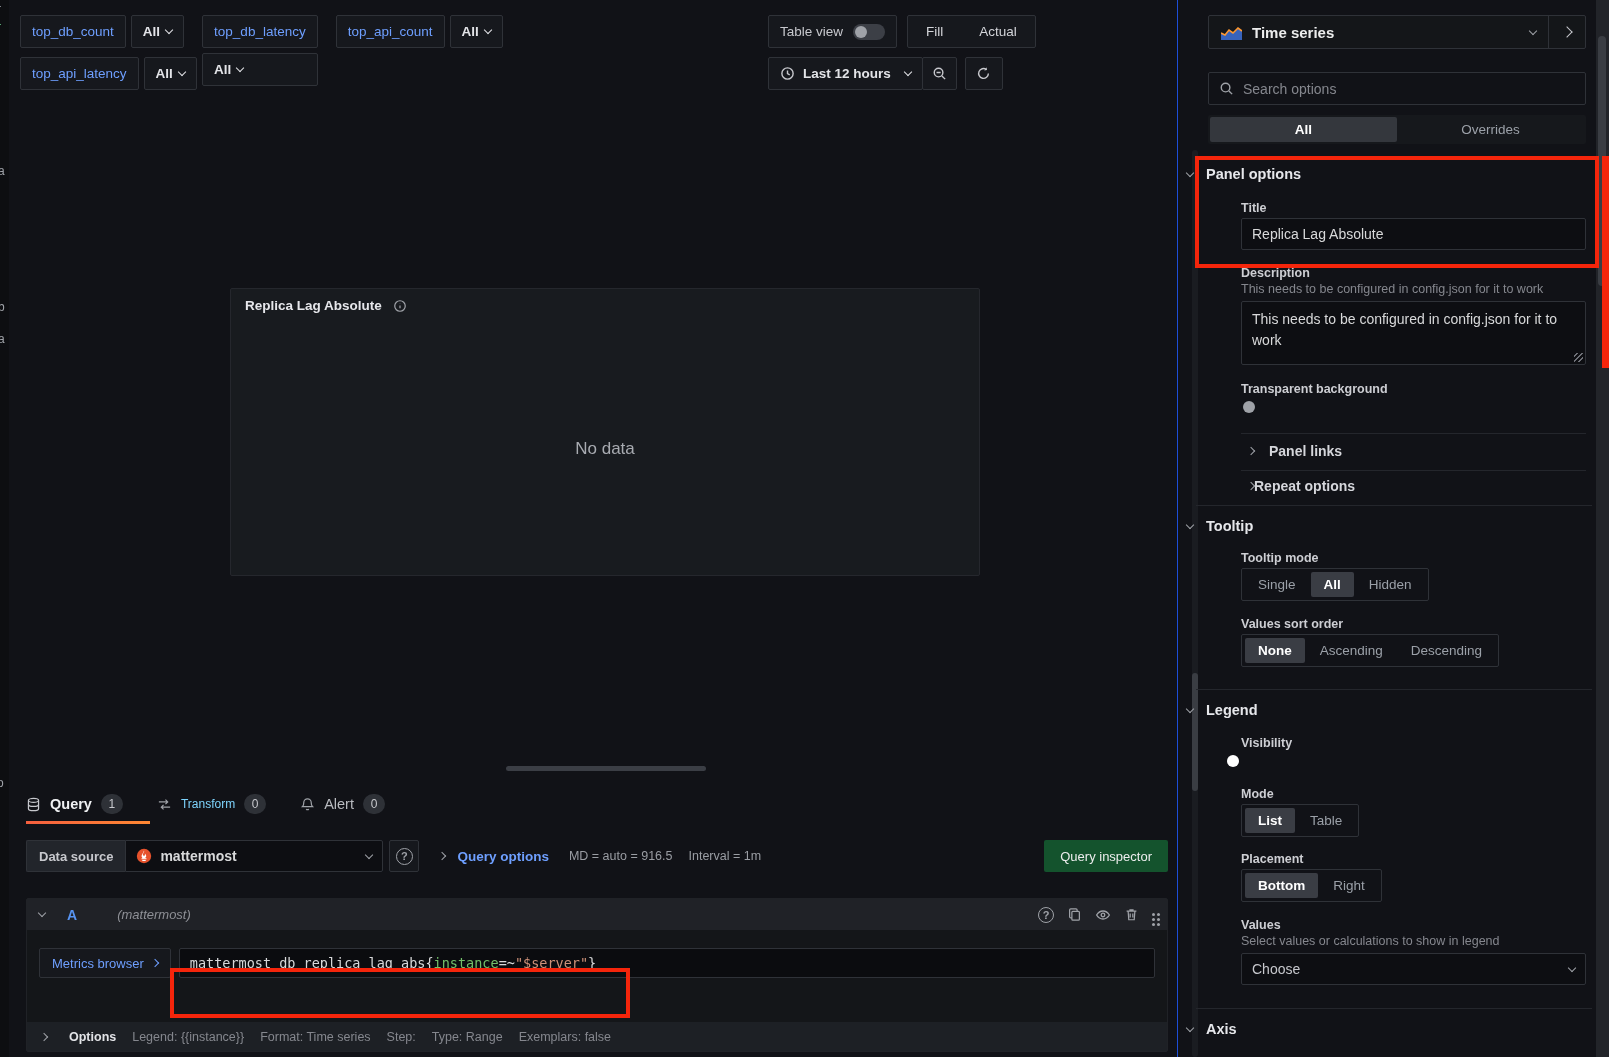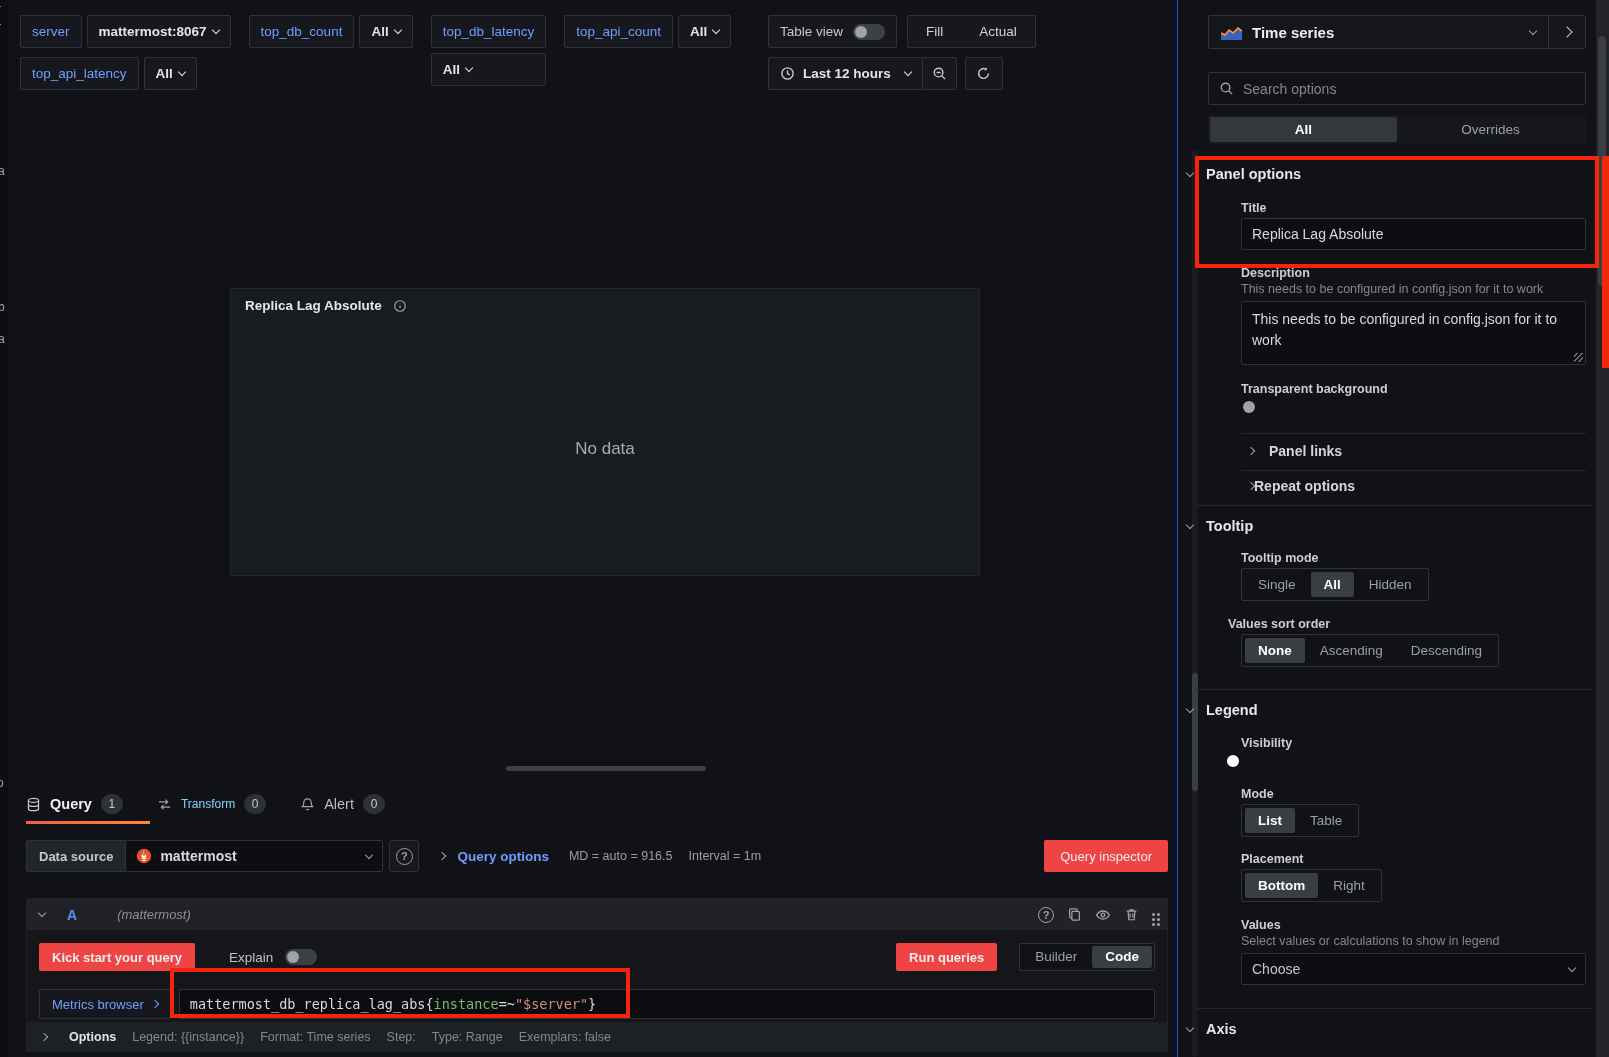--- a/index.html
+++ b/index.html
@@ -9,21 +9,21 @@
     background:#111217; font-family:"Liberation Sans", sans-serif;
     color:#d8d9da; font-size:13px;
   }
   .abs { position:absolute; }
   
   .chip { display:inline-flex; align-items:center; gap:6px; height:33px; padding:0 11px;
           background:#16181d; border:1px solid #2f3238; border-radius:2px; font-size:13.5px; }
   .chip.lbl { color:#6e9fff; }
   .chip.val { color:#e3e4e8; font-weight:600; }
   .btn { display:inline-flex; align-items:center; justify-content:center; gap:7px;
-         background:#ef4444; color:#eceded; border-radius:2px; font-size:13px; font-weight:500; }
+         background:#14532d; color:#eceded; border-radius:2px; font-size:13px; font-weight:500; }
   .btn.outline { background:#16181d; border:1px solid #2f3238; color:#c7c8cd; }
   .inp { background:#0d0e12; border:1px solid #2f3238; border-radius:2px; color:#d8d9da;
          display:flex; align-items:center; padding:0 10px; font-size:14px; }
   
   .chv { display:inline-block; width:6px; height:6px;
          border-right:1.5px solid currentColor; border-bottom:1.5px solid currentColor; }
   .chv.down  { transform:rotate(45deg); margin-top:-3px; }
   .chv.right { transform:rotate(-45deg); }
   .chv.big { width:8px; height:8px; }
   
@@ -63,29 +63,20 @@
     <span class="abs" style="left:-3px;top:2px;color:#9fa2a8;font-size:12px">r</span>
     <span class="abs" style="left:-3px;top:20px;color:#6ccf8e;font-size:12px">r</span>
     <span class="abs" style="left:-2px;top:150px;color:#9fa2a8;font-size:12px">l</span>
     <span class="abs" style="left:-2px;top:164px;color:#9fa2a8;font-size:12px">a</span>
     <span class="abs" style="left:-2px;top:300px;color:#9fa2a8;font-size:12px">b</span>
     <span class="abs" style="left:-2px;top:332px;color:#9fa2a8;font-size:12px">a</span>
     <span class="abs" style="left:-3px;top:776px;color:#9fa2a8;font-size:12px">o</span>
   </div>
 
   <div class="abs" style="left:20px;top:15px;display:flex;gap:18px;">
-    <div style="display:flex;gap:5px;">
-      <div class="chip lbl">
-          <span>server</span>
-        </div>
-      <div class="chip val">
-        <span>mattermost:8067</span>
-          <span class="chv down"></span>
-      </div>
-    </div>
     <div style="display:flex;gap:5px;">
       <div class="chip lbl">
           <span>top_db_count</span>
         </div>
       <div class="chip val">
           <span>All</span>
           <span class="chv down"></span>
         </div>
     </div>
     <div style="display:flex;gap:5px;flex-direction:column;">
@@ -262,36 +253,20 @@
         </span>
         <span class="ic">
           <svg width="15" height="15" viewBox="0 0 16 16" fill="none" stroke="#9fa2a8" stroke-width="1.3">
               <path d="M2.8 4.4h10.4M6.4 4.4V3h3.2v1.4M4.4 4.4l.7 9.2h5.8l.7-9.2M6.6 6.8v4.4M9.4 6.8v4.4"></path>
             </svg>
         </span>
         <span class="grip"></span>
       </span>
     </div>
 
-    <div style="display:flex;align-items:center;margin:13px 12px 0 12px;height:28px;">
-      <div class="btn" style="height:28px;padding:0 13px;font-weight:600;">
-        <span>Kick start your query</span>
-      </div>
-      <span style="margin-left:34px;color:#c0c2c7;font-size:13.5px;">Explain</span>
-      <span class="tgl" style="margin-left:12px;">
-          <span class="knob"></span>
-        </span>
-      <div class="btn" style="margin-left:auto;height:28px;padding:0 13px;font-weight:700;">
-        <span>Run queries</span>
-      </div>
-      <div class="seg" style="margin-left:22px;padding:2px;">
-        <span class="opt" style="height:22px;line-height:22px;">Builder</span>
-        <span class="opt sel" style="height:22px;line-height:22px;">Code</span>
-      </div>
-    </div>
 
     <div style="display:flex;align-items:center;margin:18px 12px 0 12px;height:30px;gap:8px;">
       <div class="btn outline" style="height:30px;padding:0 12px;gap:8px;">
         <span style="color:#6e9fff;font-size:13px;">Metrics browser</span>
         <span class="chv right" style="color:#6e9fff;"></span>
       </div>
       <div class="inp mono" style="flex:1;height:30px;background:#0b0c0f;font-size:13.5px;">
         <span style="color:#d8d9da;">mattermost_db_replica_lag_abs{</span>
           <span style="color:#73bf69;">instance</span>
           <span style="color:#d8d9da;">=~</span>
@@ -387,21 +362,21 @@
     <div class="abs" style="left:9px;top:518px;display:flex;align-items:center;gap:13px;">
       <span class="chv down" style="color:#9fa2a8;"></span>
       <span class="sect-head">Tooltip</span>
     </div>
     <div class="abs sect-label" style="left:63px;top:551px;">Tooltip mode</div>
     <div class="seg abs" style="left:63px;top:568px;">
       <span class="opt">Single</span>
       <span class="opt sel">All</span>
       <span class="opt">Hidden</span>
     </div>
-    <div class="abs sect-label" style="left:50px;top:617px;">Values sort order</div>
+    <div class="abs sect-label" style="left:63px;top:617px;">Values sort order</div>
     <div class="seg abs" style="left:63px;top:634px;">
       <span class="opt sel">None</span>
       <span class="opt">Ascending</span>
       <span class="opt">Descending</span>
     </div>
 
     <div class="abs divider" style="left:18px;top:689px;width:396px;"></div>
 
     
     <div class="abs" style="left:9px;top:702px;display:flex;align-items:center;gap:13px;">

